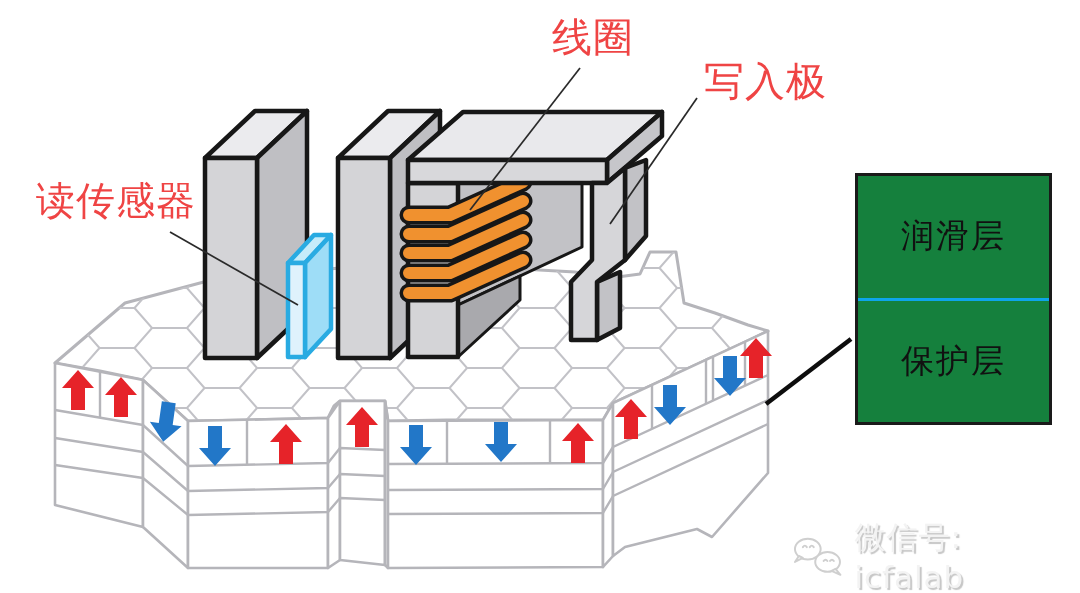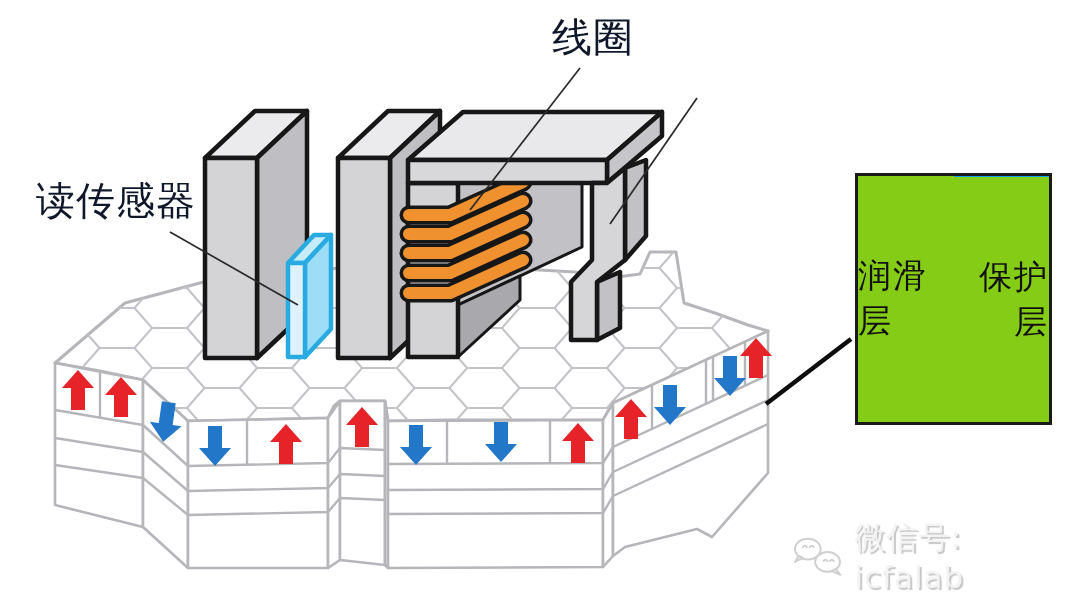--- a/index.html
+++ b/index.html
@@ -27,35 +27,35 @@
   
   .ink{stroke:var(--outline);stroke-width:4.5;stroke-linejoin:round;}
   .ink3{stroke:var(--outline);stroke-width:3;stroke-linejoin:round;}
   .coil-b{fill:none;stroke:var(--outline);stroke-width:19;stroke-linecap:round;stroke-linejoin:round;}
   .coil-o{fill:none;stroke:var(--coil-orange);stroke-width:12;stroke-linecap:round;stroke-linejoin:round;}
   .sens{stroke:var(--sensor-outline);stroke-width:4.5;stroke-linejoin:round;}
   .ann{stroke:#2a2a2a;stroke-width:1.7;}
   .conn{stroke:#0d0d0d;stroke-width:4.5;}
 
   
-  .lbl{position:absolute;color:#0f172a;font-size:40px;line-height:1.05;white-space:nowrap;letter-spacing:1px;}
+  .lbl{position:absolute;color:#ef4444;font-size:40px;line-height:1.05;white-space:nowrap;letter-spacing:1px;}
   #lbl-read{left:36px;top:181px;font-size:39px;}
   #lbl-coil{left:552px;top:16px;}
   #lbl-write{left:704px;top:60px;}
 
   .layer-table{
     position:absolute;left:855px;top:173px;width:197px;height:252px;
-    border:3px solid #1a1a1a;box-sizing:border-box;background:#84cc16;
-    display:flex;flex-direction:row;
+    border:3px solid #1a1a1a;box-sizing:border-box;background:#15803d;
+    display:flex;flex-direction:column;
   }
   .layer-table .row{
     flex:1;display:flex;align-items:center;justify-content:center;
     font-size:33px;color:#111111;letter-spacing:2px;
   }
-  .layer-table .row + .row{border-top:1px solid #0ea5e9;text-align:right;}
+  .layer-table .row + .row{border-top:3px solid #0ea5e9;text-align:right;}
 
   .watermark{position:absolute;left:791px;top:517px;display:flex;align-items:center;gap:8px;}
   .watermark .wm-text{
     font-size:31px;color:#f3f3f3;letter-spacing:1px;
     text-shadow:2px 2px 1px #c6c6c6;
     font-family:"DejaVu Sans","Liberation Sans",sans-serif;
   }
 </style>
 </head>
 <body>
@@ -182,20 +182,21 @@
     <g>
       <line class="ann" x1="170" y1="232" x2="298" y2="305"></line>
       <line class="ann" x1="580" y1="68" x2="470" y2="210"></line>
       <line class="ann" x1="697" y1="98" x2="610" y2="224"></line>
       <line class="conn" x1="851" y1="339" x2="766" y2="404"></line>
     </g>
   </svg>
 
   <div class="lbl" id="lbl-read">读传感器</div>
   <div class="lbl" id="lbl-coil">线圈</div>
+  <div class="lbl" id="lbl-write">写入极</div>
 
   <div class="layer-table">
     <div class="row">润滑层</div>
     <div class="row">保护层</div>
   </div>
 
   <div class="watermark">
     <svg width="56" height="48" viewBox="0 0 56 48">
       <g fill="#ffffff" stroke="#cfcfcf" stroke-width="2">
         <ellipse cx="17" cy="17" rx="13" ry="10.5"></ellipse>

